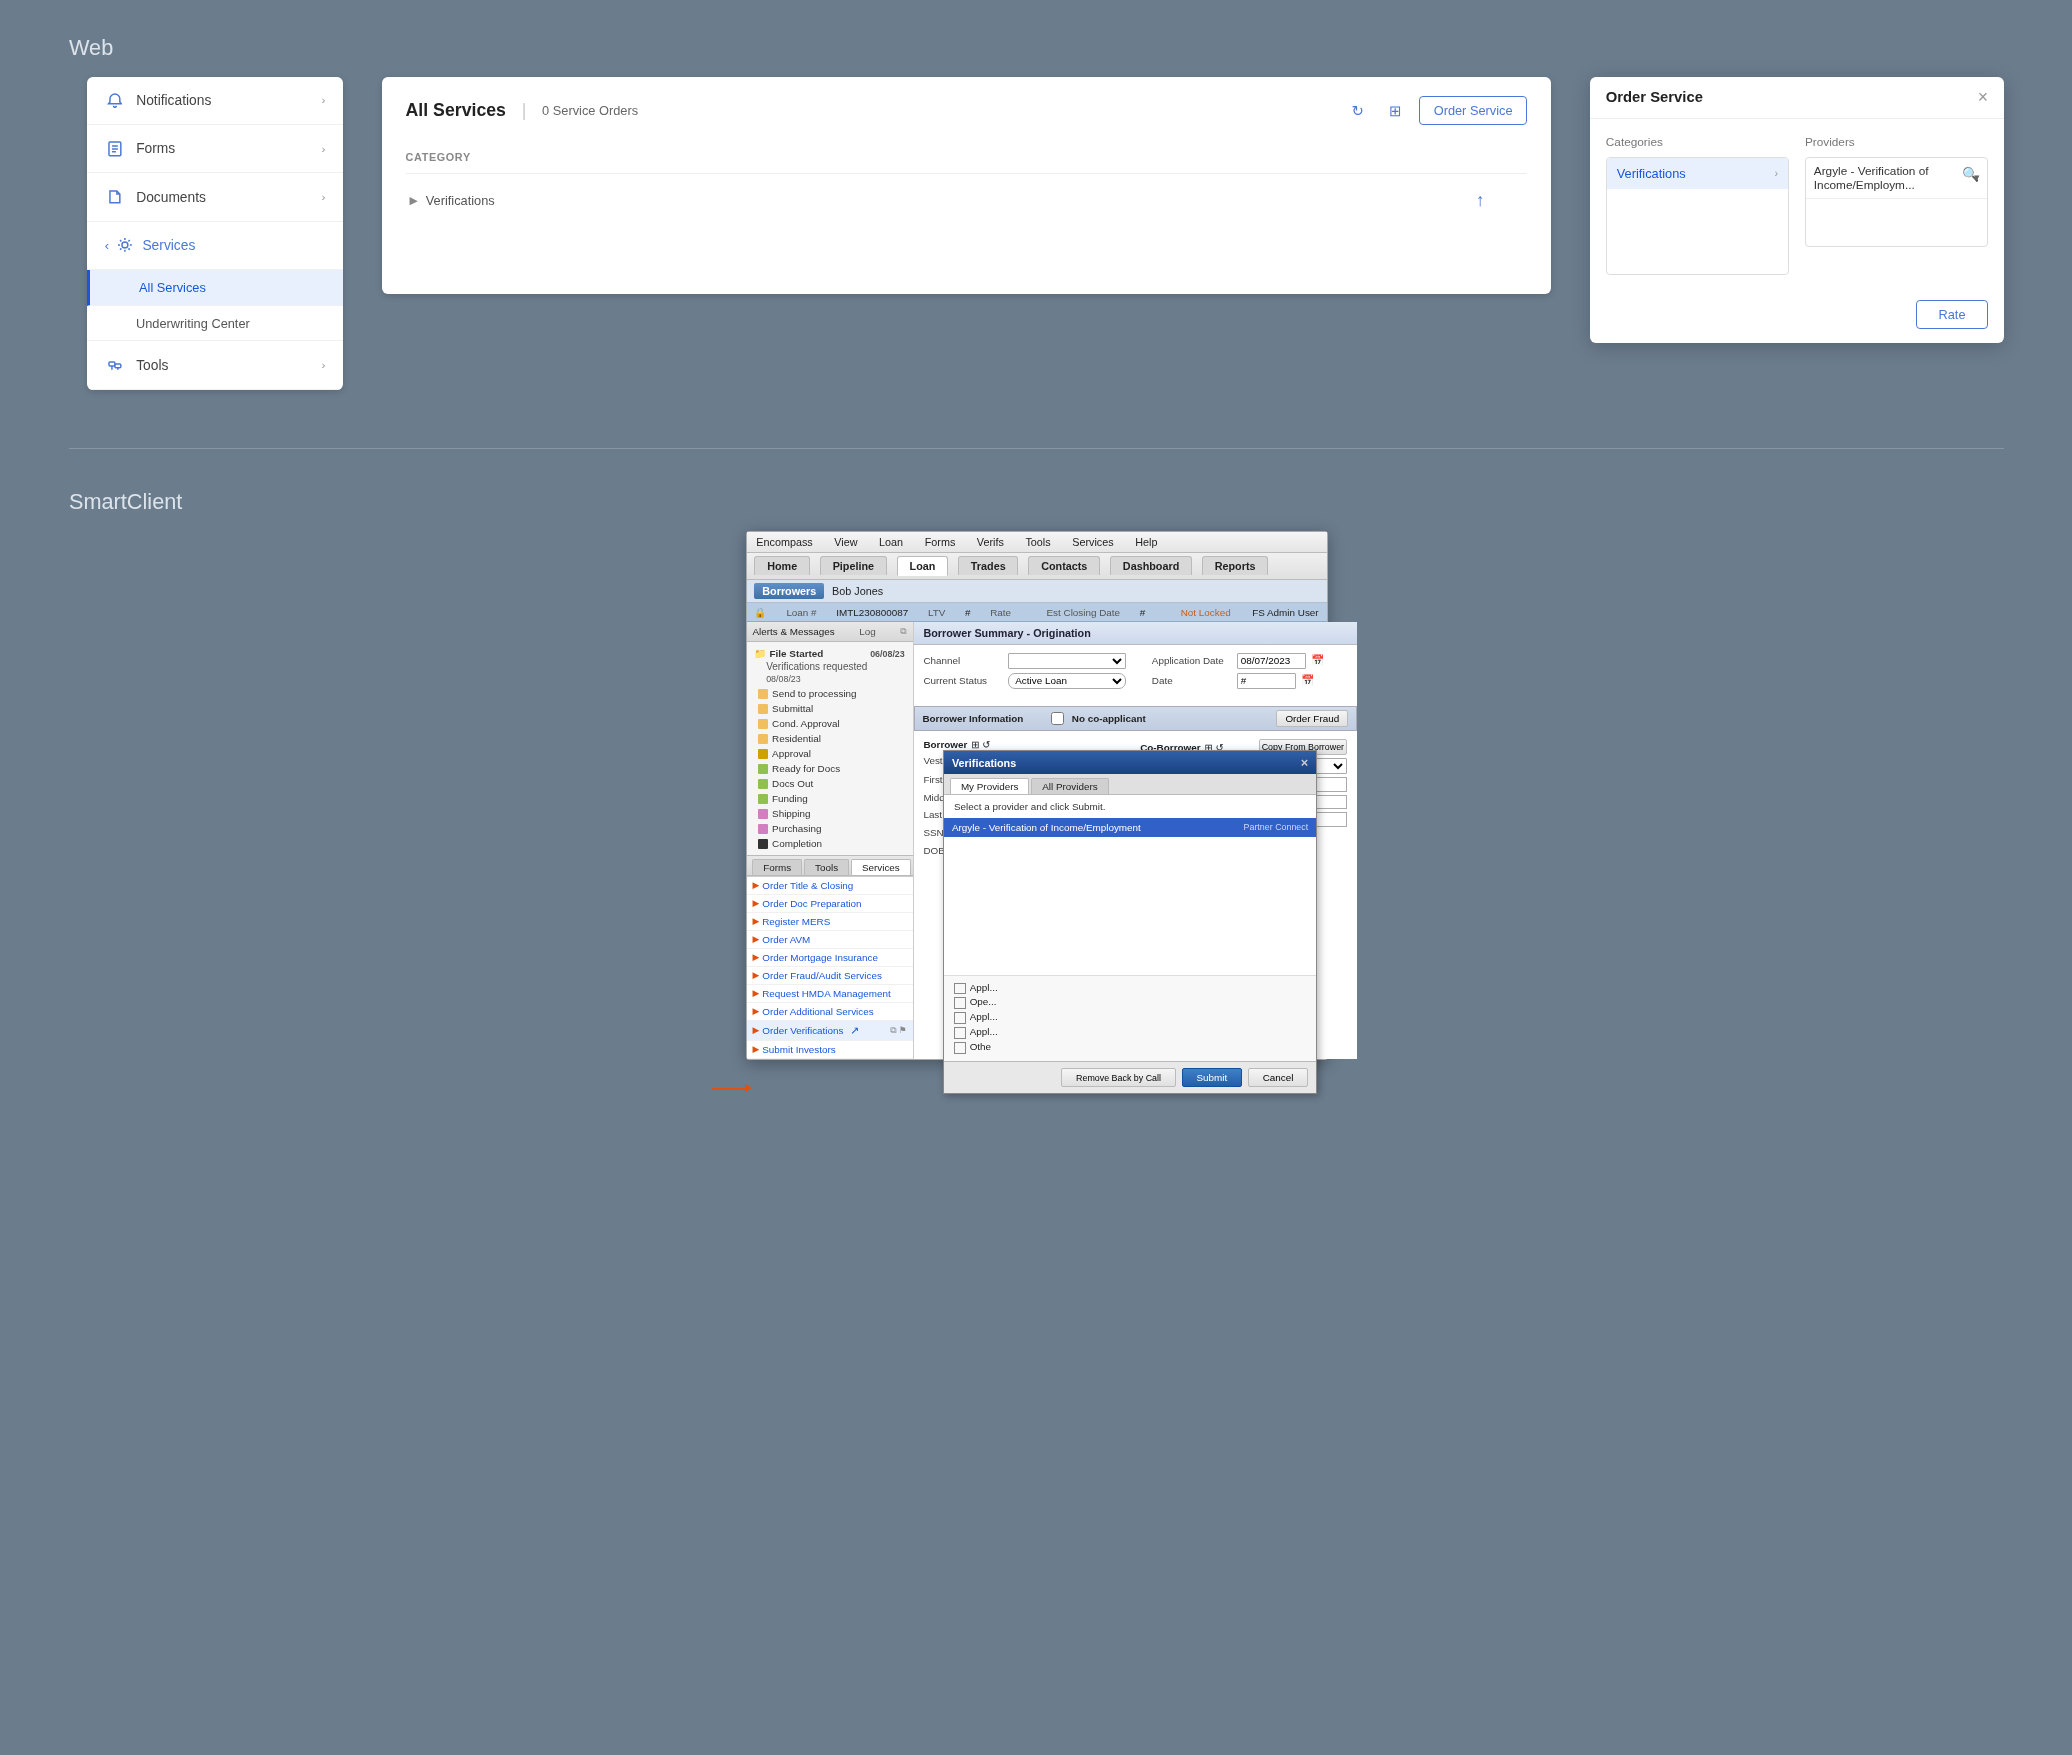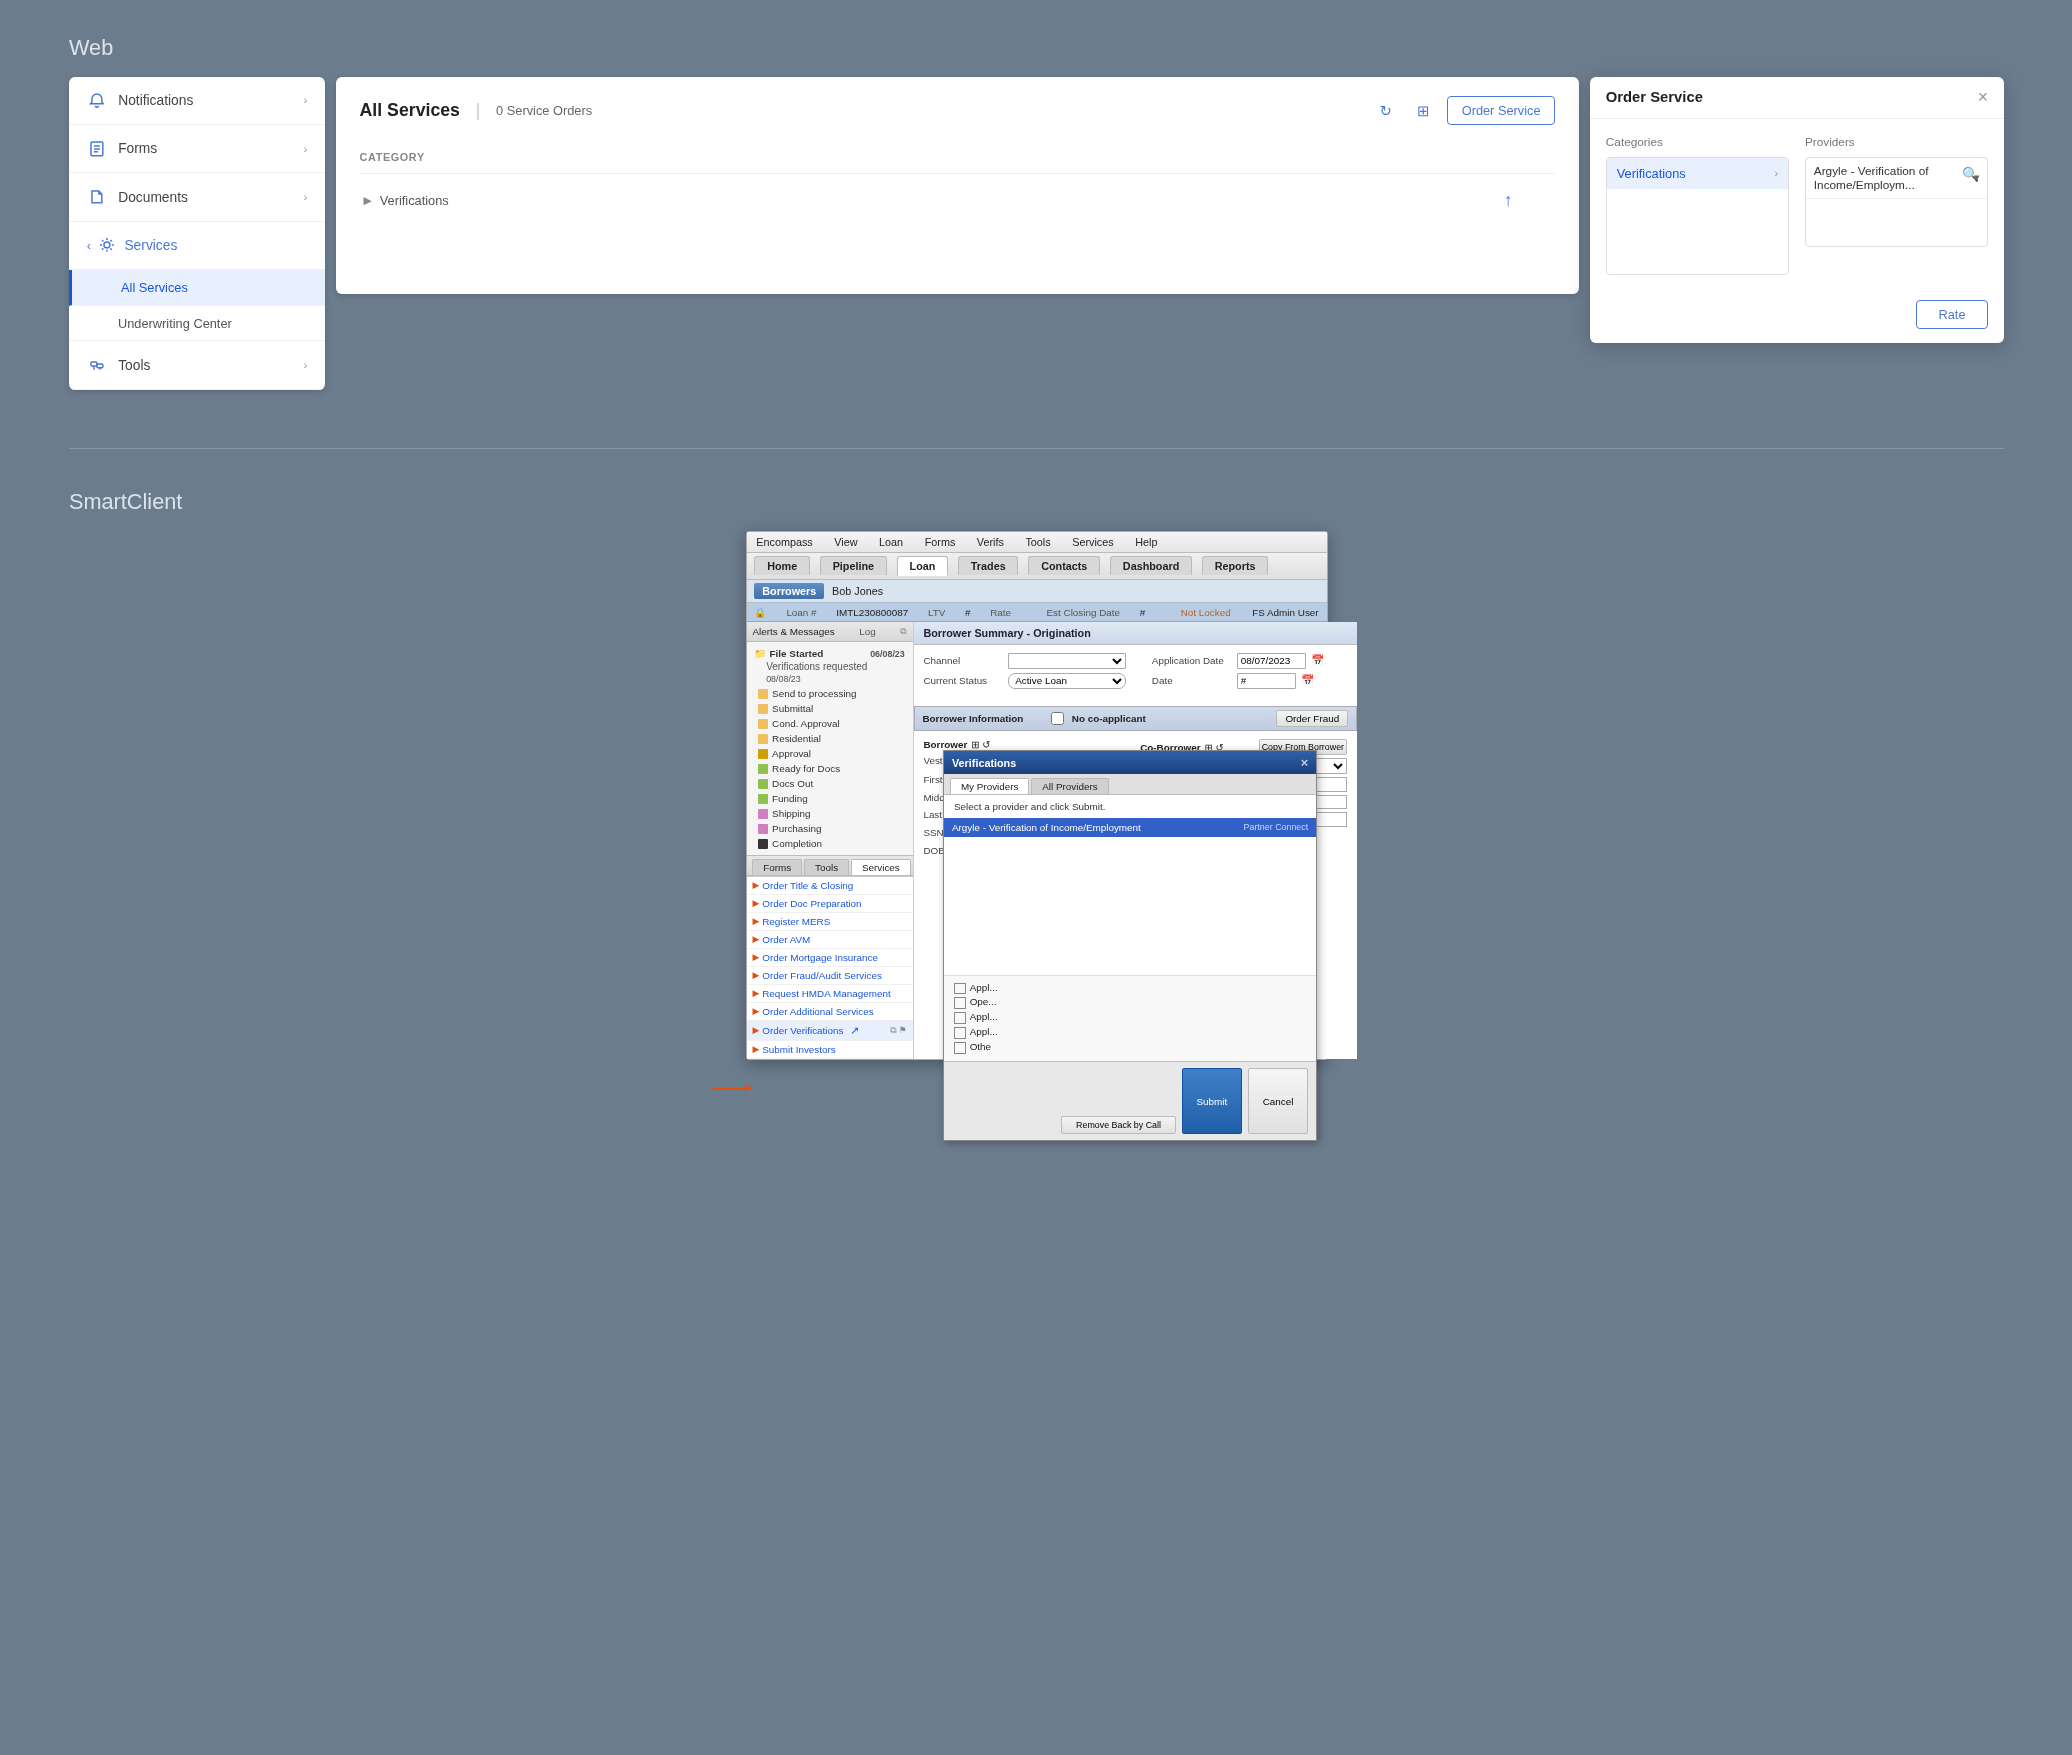--- a/index.html
+++ b/index.html
@@ -16,23 +16,24 @@
     .section-label {
       color: #dde3ea;
       font-size: 21.7px;
       font-weight: 300;
       padding: 35px 0 15.8px 69px;
     }
 
     
     .web-section {
       display: flex;
-      gap: 11px;
+      gap: 39px;
       padding: 0 69px 39px 69px;
       align-items: flex-start;
+      margin-left: 18px;
     }
 
     
     .sidebar {
       background: #fff;
       border-radius: 5.9px;
       width: 256px;
       box-shadow: 0 2px 7.9px rgba(0,0,0,0.15);
       overflow: hidden;
       flex-shrink: 0;
@@ -1032,21 +1033,21 @@
             <div class="verif-field-row">
               <div class="verif-checkbox"></div>
               <span>Appl...</span>
             </div>
             <div class="verif-field-row">
               <div class="verif-checkbox"></div>
               <span>Othe</span>
             </div>
           </div>
           <div class="verif-footer">
-            <button class="verif-btn" style="font-size:8.9px;margin-top:48px;">Remove Back by Call</button>
+            <button class="verif-btn" style="font-size:8.9px;">Remove Back by Call</button>
             <button class="verif-btn primary">Submit</button>
             <button class="verif-btn">Cancel</button>
           </div>
         </div>
 
       </div>
     </div>
   </div>
 </div>
 

